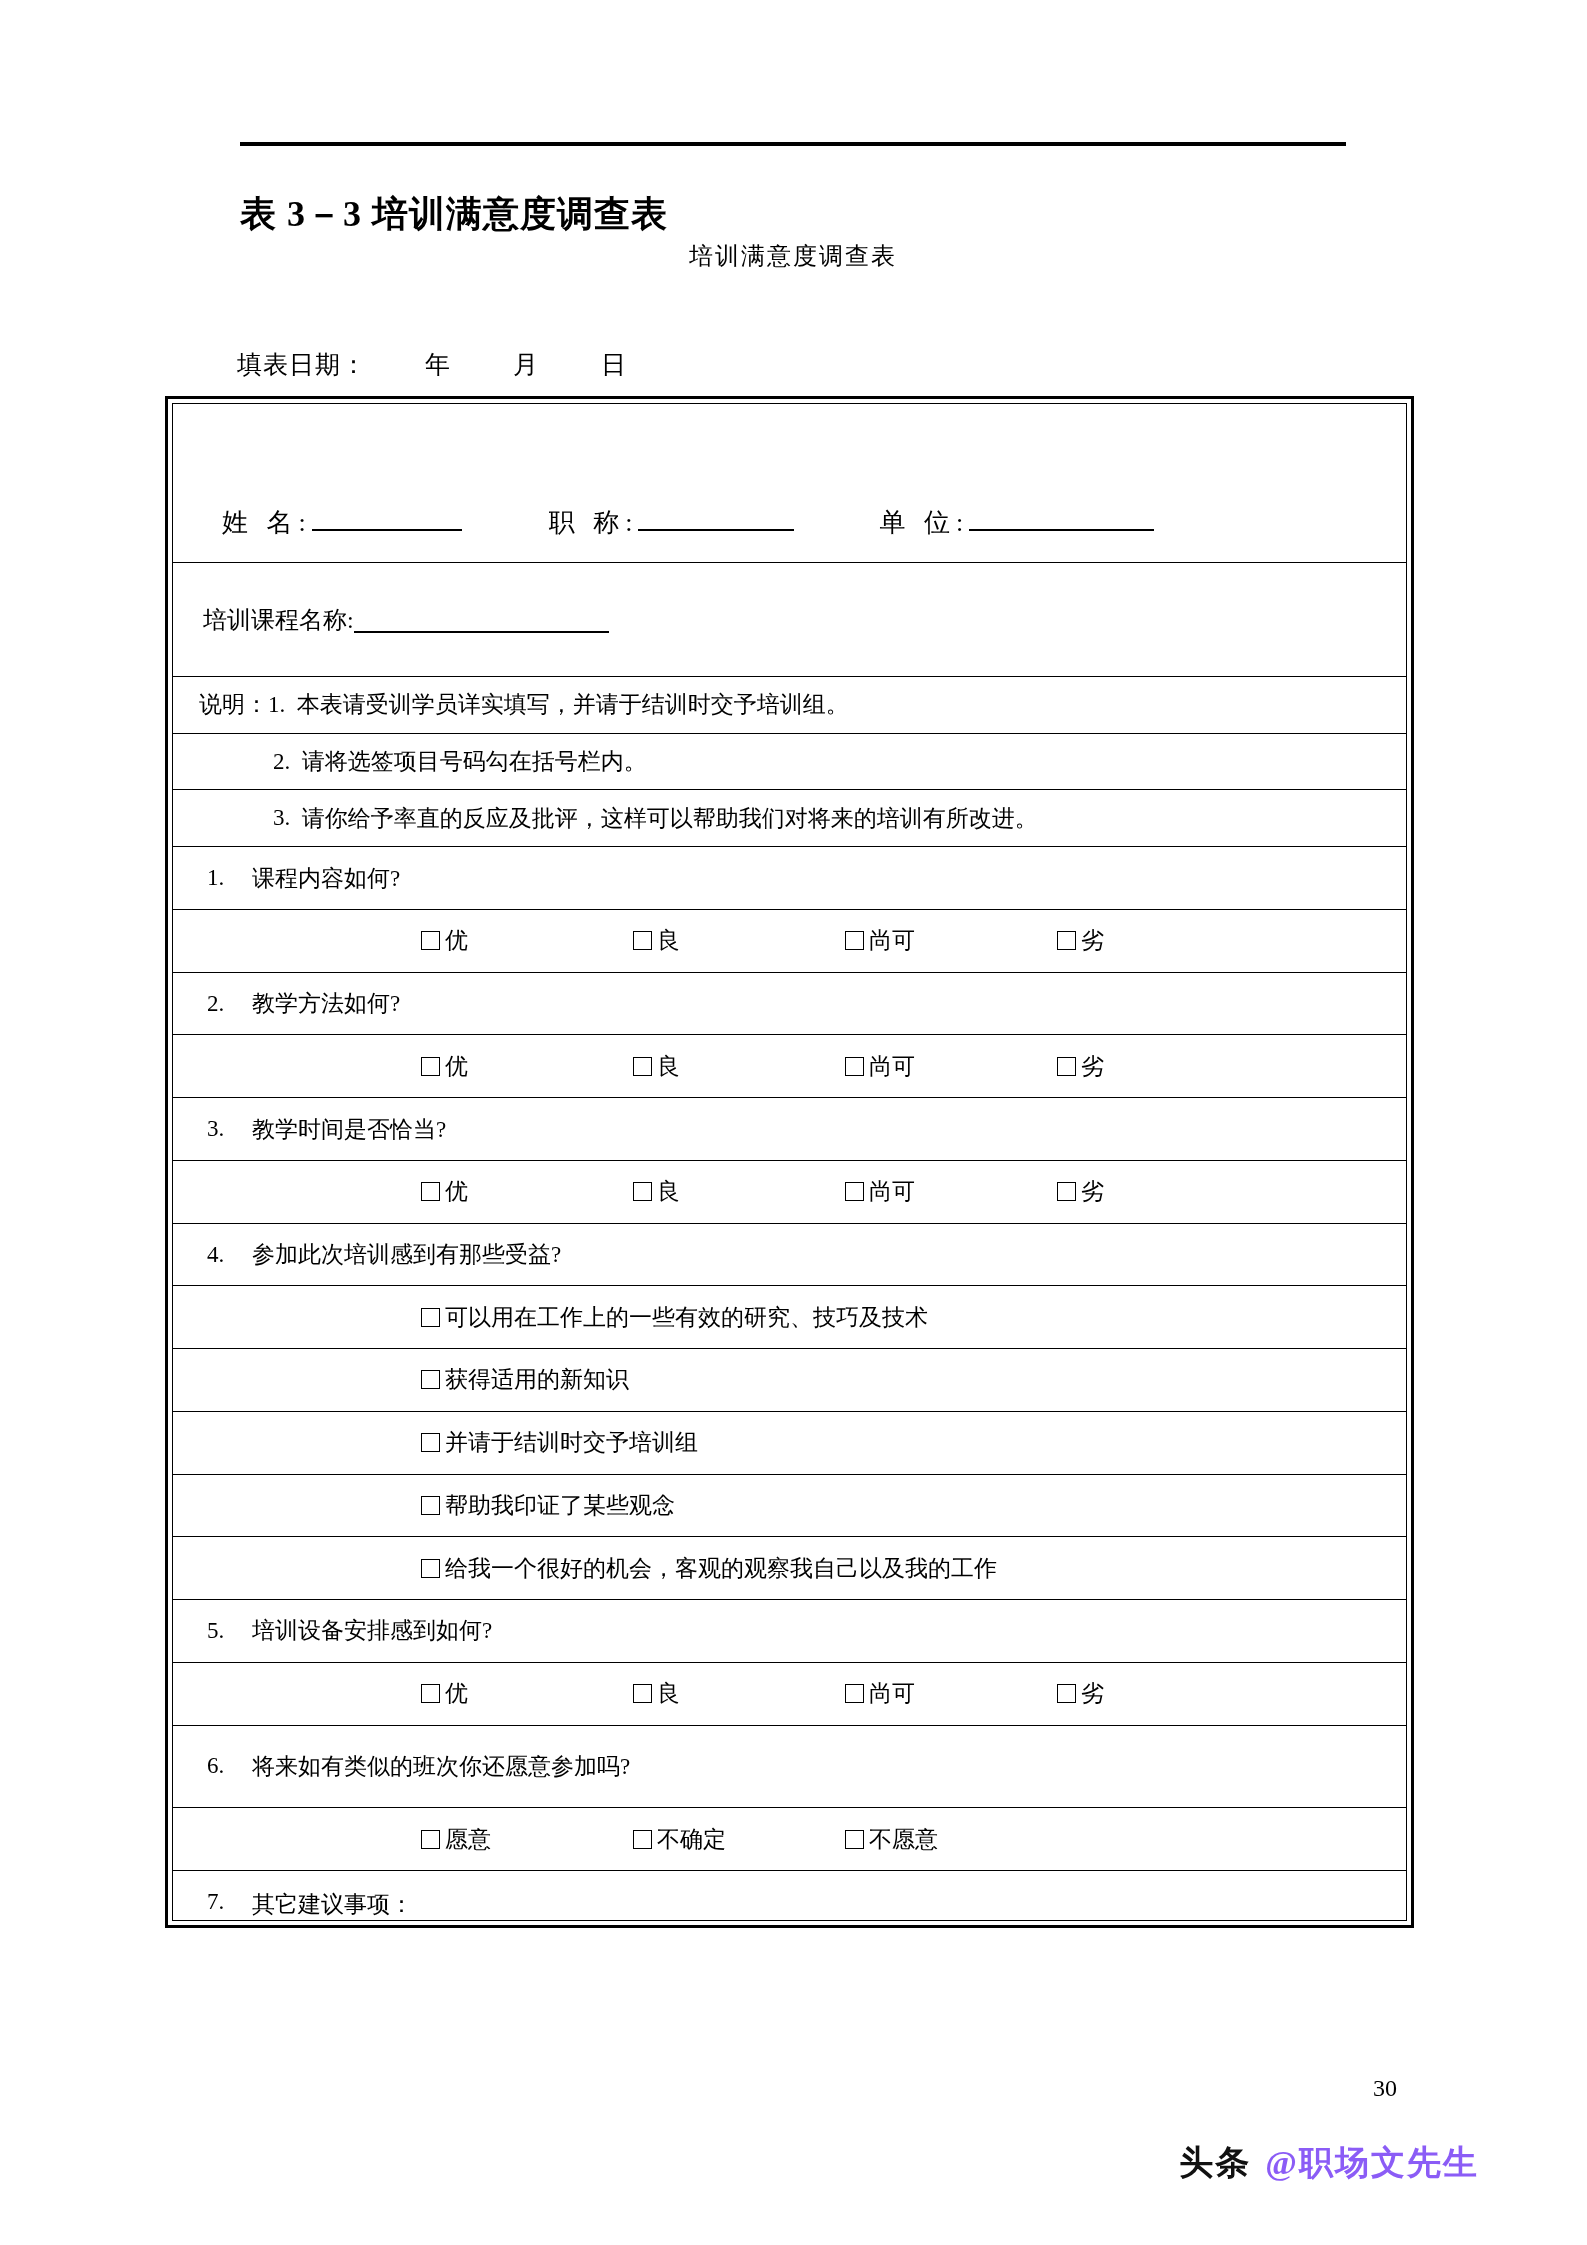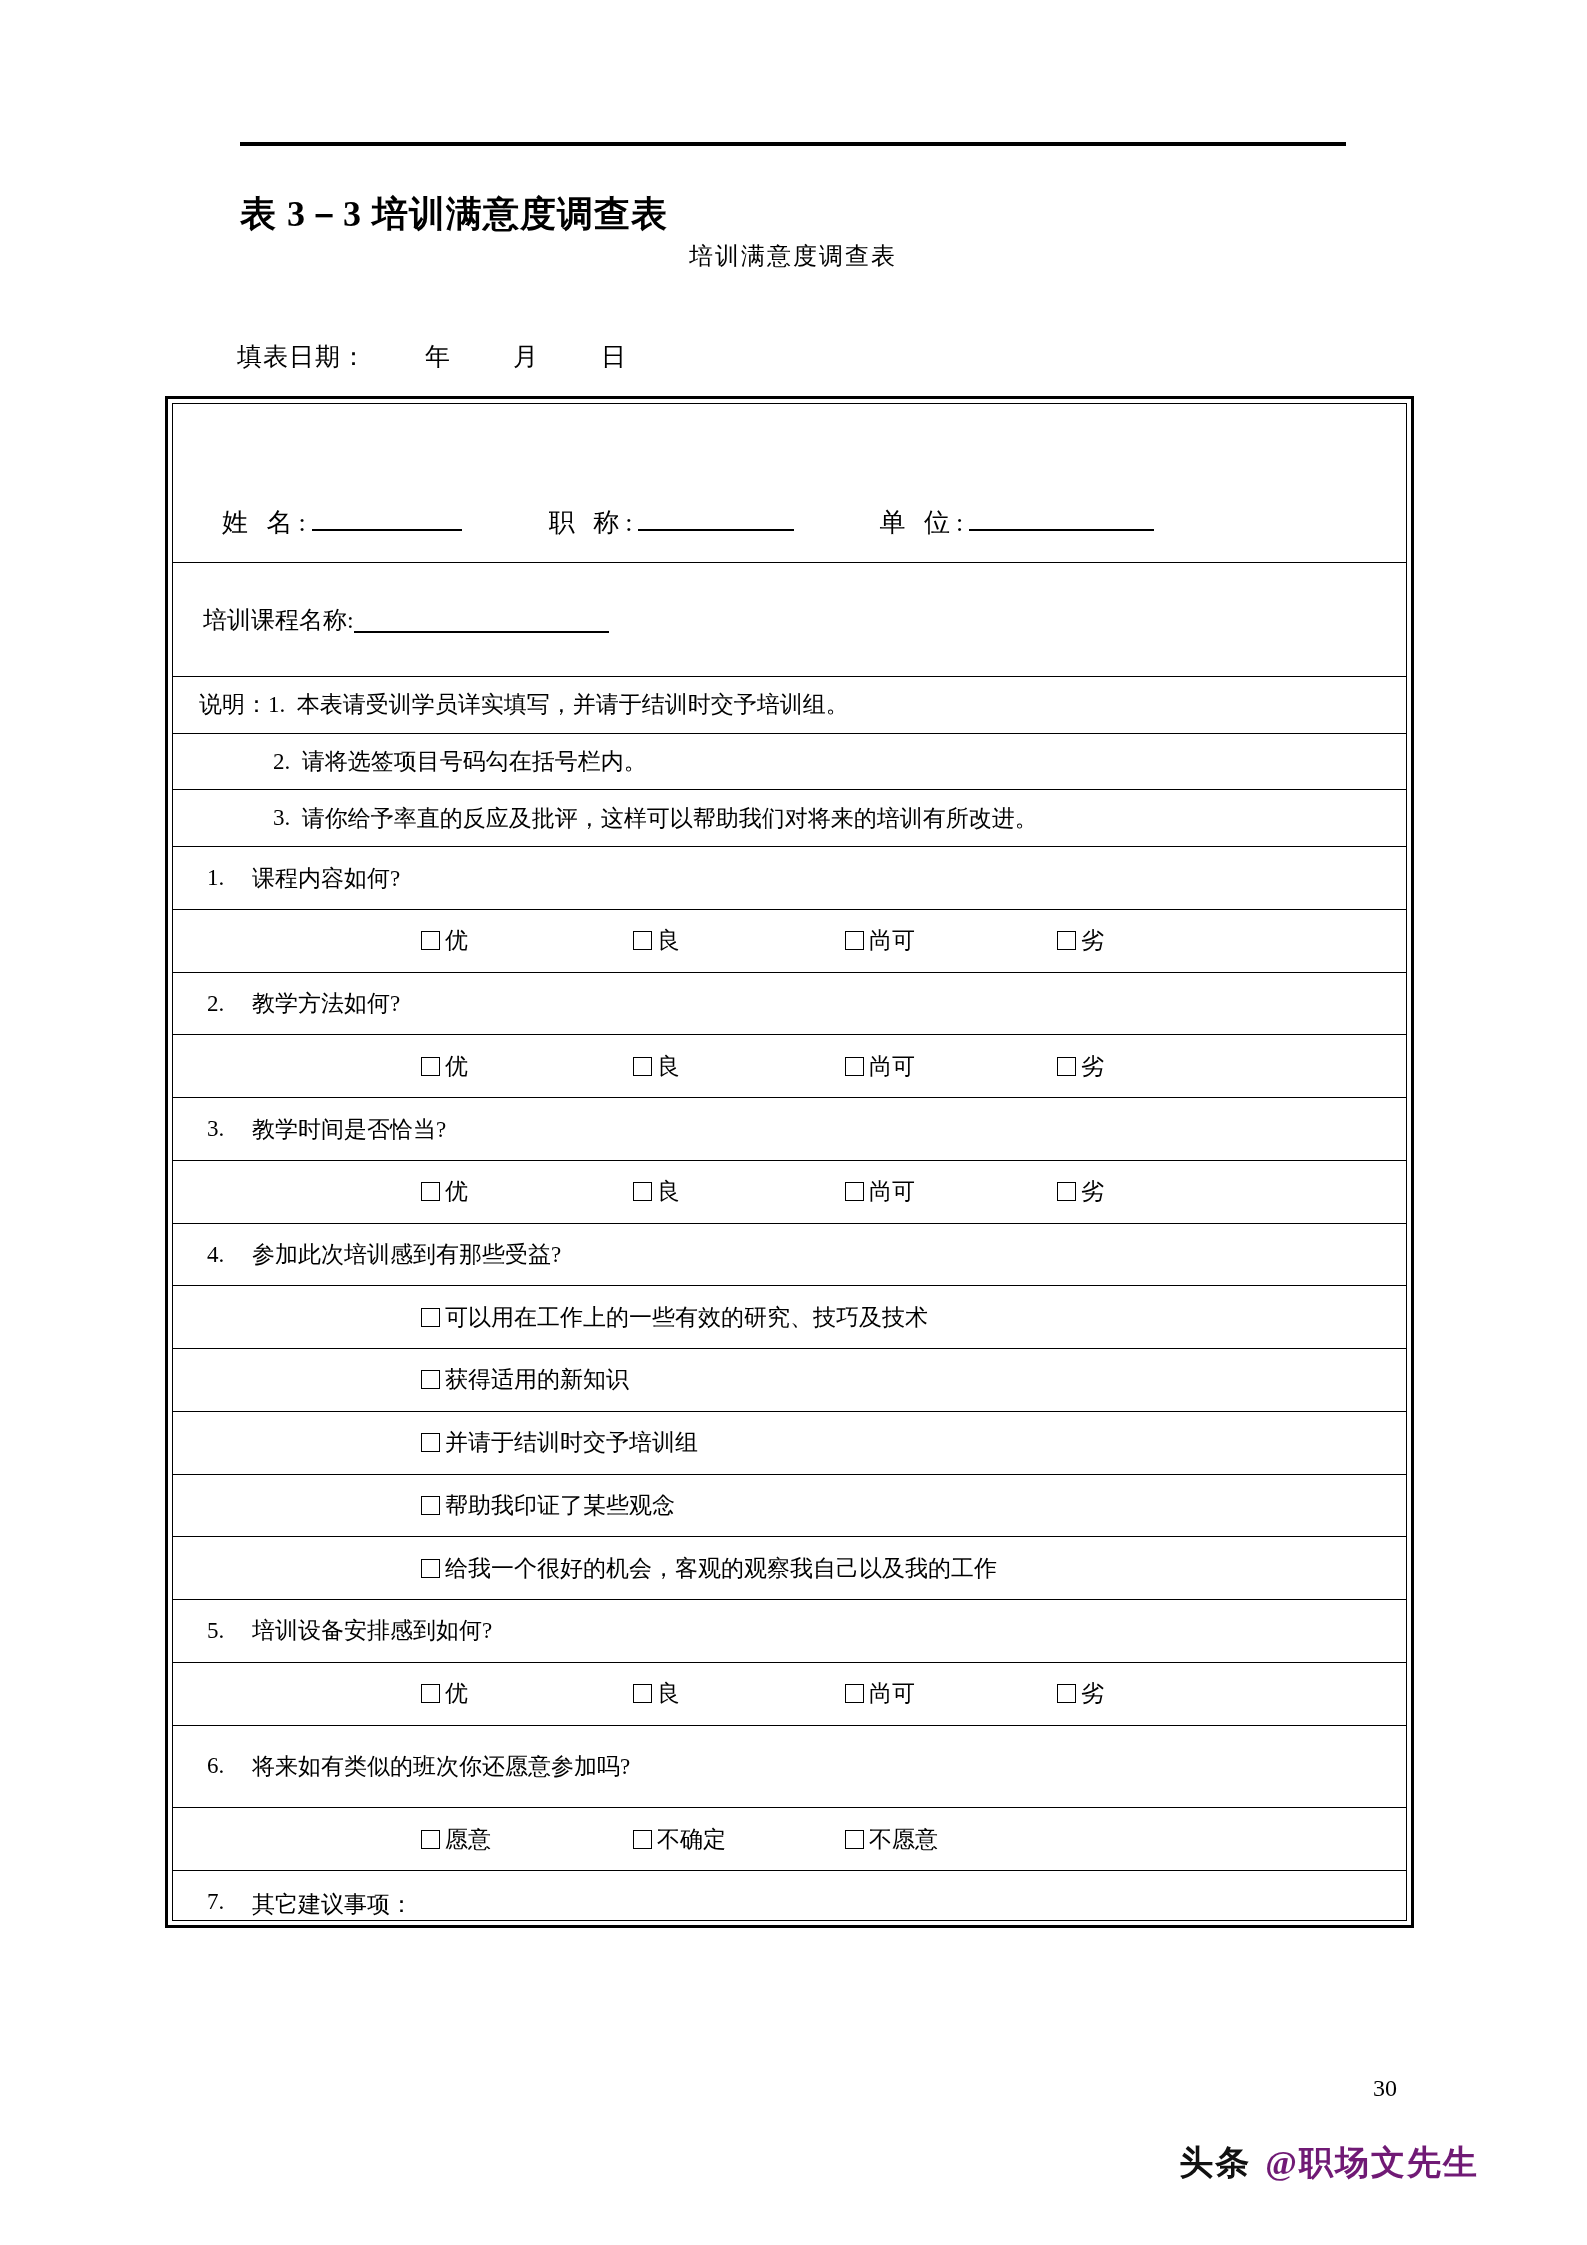--- a/index.html
+++ b/index.html
@@ -44,21 +44,21 @@
     left: 240px;
     top: 240px;
     width: 1106px;
     text-align: center;
     font-size: 24px;
     letter-spacing: 2px;
   }
   .fill-date {
     position: absolute;
     left: 237px;
-    top: 340px;
+    top: 348px;
     font-size: 25px;
     letter-spacing: 1px;
     white-space: nowrap;
   }
   .fill-date .gap1 { display:inline-block; width: 58px; }
   .fill-date .gap2 { display:inline-block; width: 62px; }
   .fill-date .gap3 { display:inline-block; width: 62px; }
 
   
   .form-frame {
@@ -200,21 +200,21 @@
     display: flex;
     align-items: center;
     gap: 14px;
     font-size: 34px;
     font-weight: bold;
     color: #1b1b1b;
     letter-spacing: 2px;
     white-space: nowrap;
   }
   .watermark .wm-brand { color: #111111; }
-  .watermark .wm-handle { color: #701a75; }
+  .watermark .wm-handle { color: #8b5cf6; }
 </style>
 </head>
 <body>
 
 <div id="page">
 
   <div class="top-rule"></div>
 
   <div class="doc-caption">表 3－3 培训满意度调查表</div>
 

